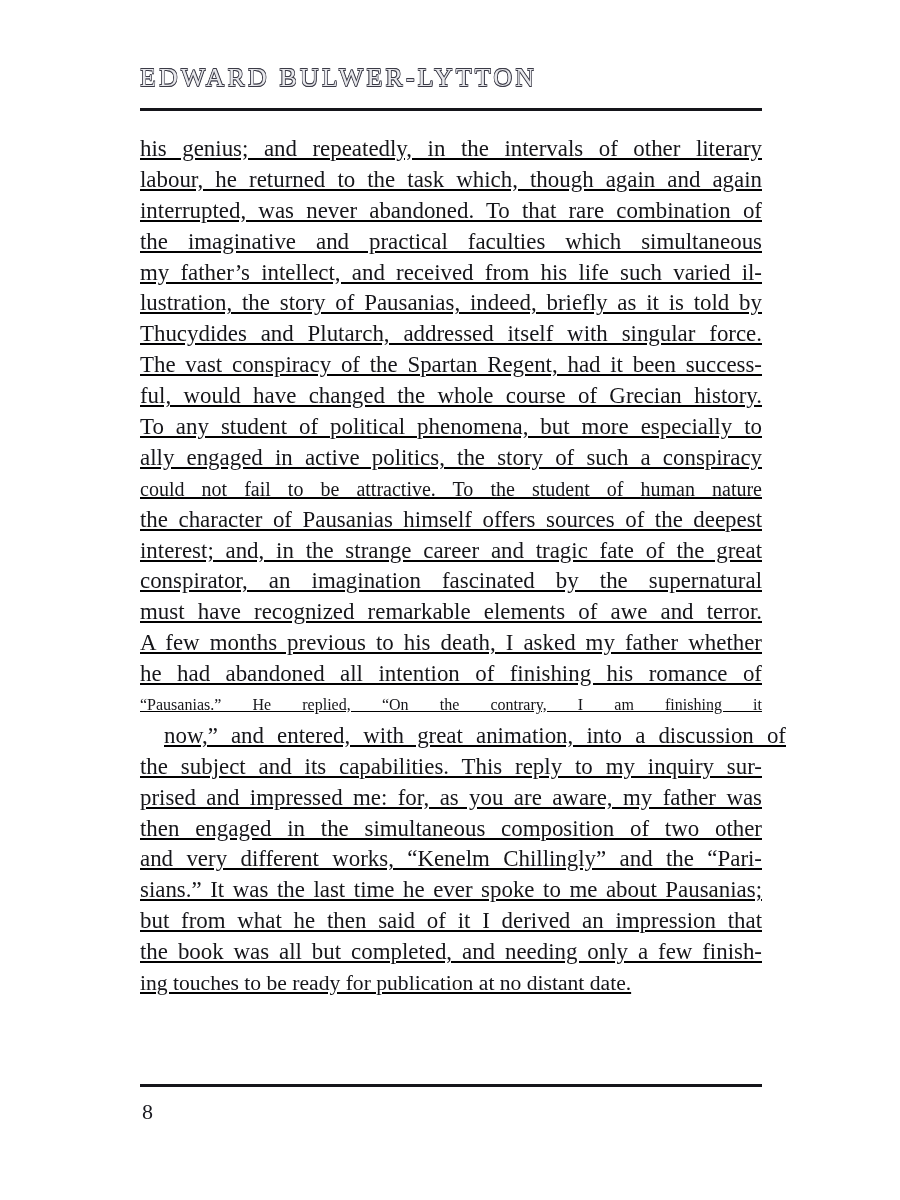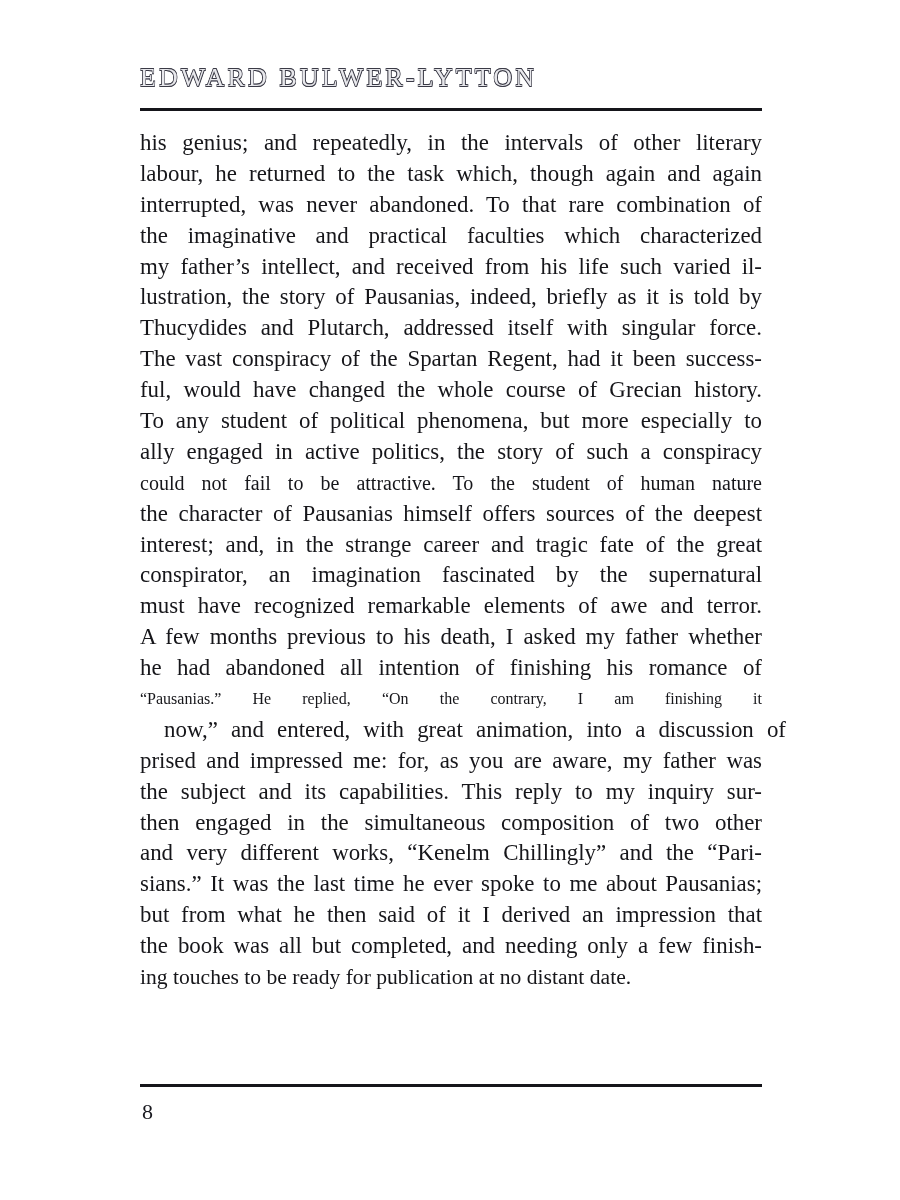--- a/index.html
+++ b/index.html
@@ -79,22 +79,23 @@
     top: 1084px;
     width: 622px;
     height: 3px;
     background: #15151a;
   }
 
   
   .body-block {
     position: absolute;
     left: 0;
-    top: 128px;
+    top: 134px;
     width: 622px;
+    text-decoration: underline;
   }
 
   .text-line {
     display: block;
     width: 622px;
     height: 30.9px;
     font-size: 21.6px;
     line-height: 30.9px;
     color: #16161a;
     white-space: nowrap;
@@ -135,39 +136,39 @@
     <div class="running-head">
       <div class="running-head-title">EDWARD BULWER-LYTTON</div>
     </div>
 
     <div class="rule-head"></div>
 
     <div class="body-block" id="body-block">
         <div class="text-line justified" style="font-size: 22.9px;">his genius; and repeatedly, in the intervals of other literary</div>
         <div class="text-line justified" style="font-size: 22.9px;">labour, he returned to the task which, though again and again</div>
         <div class="text-line justified" style="font-size: 22.9px;">interrupted, was never abandoned. To that rare combination of</div>
-        <div class="text-line justified" style="font-size: 22.9px;">the imaginative and practical faculties which characterized</div>
+        <div class="text-line justified" style="font-size: 22.9px;">the imaginative and practical faculties which simultaneous</div>
         <div class="text-line justified" style="font-size: 22.9px;">my father’s intellect, and received from his life such varied il-</div>
         <div class="text-line justified" style="font-size: 22.9px;">lustration, the story of Pausanias, indeed, briefly as it is told by</div>
         <div class="text-line justified" style="font-size: 22.9px;">Thucydides and Plutarch, addressed itself with singular force.</div>
         <div class="text-line justified" style="font-size: 22.9px;">The vast conspiracy of the Spartan Regent, had it been success-</div>
         <div class="text-line justified" style="font-size: 22.9px;">ful, would have changed the whole course of Grecian history.</div>
         <div class="text-line justified" style="font-size: 22.9px;">To any student of political phenomena, but more especially to</div>
         <div class="text-line justified" style="font-size: 22.9px;">ally engaged in active politics, the story of such a conspiracy</div>
         <div class="text-line justified" style="font-size: 20px;">could not fail to be attractive. To the student of human nature</div>
         <div class="text-line justified" style="font-size: 22.9px;">the character of Pausanias himself offers sources of the deepest</div>
         <div class="text-line justified" style="font-size: 22.9px;">interest; and, in the strange career and tragic fate of the great</div>
         <div class="text-line justified" style="font-size: 22.9px;">conspirator, an imagination fascinated by the supernatural</div>
         <div class="text-line justified" style="font-size: 22.9px;">must have recognized remarkable elements of awe and terror.</div>
         <div class="text-line justified" style="font-size: 22.9px;">A few months previous to his death, I asked my father whether</div>
         <div class="text-line justified" style="font-size: 22.9px;">he had abandoned all intention of finishing his romance of</div>
         <div class="text-line justified" style="font-size: 16px;">“Pausanias.” He replied, “On the contrary, I am finishing it</div>
         <div class="text-line justified" style="font-size: 22.9px; margin-left: 24px;">now,” and entered, with great animation, into a discussion of</div>
+        <div class="text-line justified" style="font-size: 22.9px;">the subject and its capabilities. This reply to my inquiry sur-</div>
         <div class="text-line justified" style="font-size: 22.9px;">prised and impressed me: for, as you are aware, my father was</div>
-        <div class="text-line justified" style="font-size: 22.9px;">the subject and its capabilities. This reply to my inquiry sur-</div>
         <div class="text-line justified" style="font-size: 22.9px;">then engaged in the simultaneous composition of two other</div>
         <div class="text-line justified" style="font-size: 22.9px;">and very different works, “Kenelm Chillingly” and the “Pari-</div>
         <div class="text-line justified" style="font-size: 22.9px;">sians.” It was the last time he ever spoke to me about Pausanias;</div>
         <div class="text-line justified" style="font-size: 22.9px;">but from what he then said of it I derived an impression that</div>
         <div class="text-line justified" style="font-size: 22.9px;">the book was all but completed, and needing only a few finish-</div>
         <div class="text-line last">ing touches to be ready for publication at no distant date.</div>
       </div>
 
     <div class="rule-foot"></div>
 

